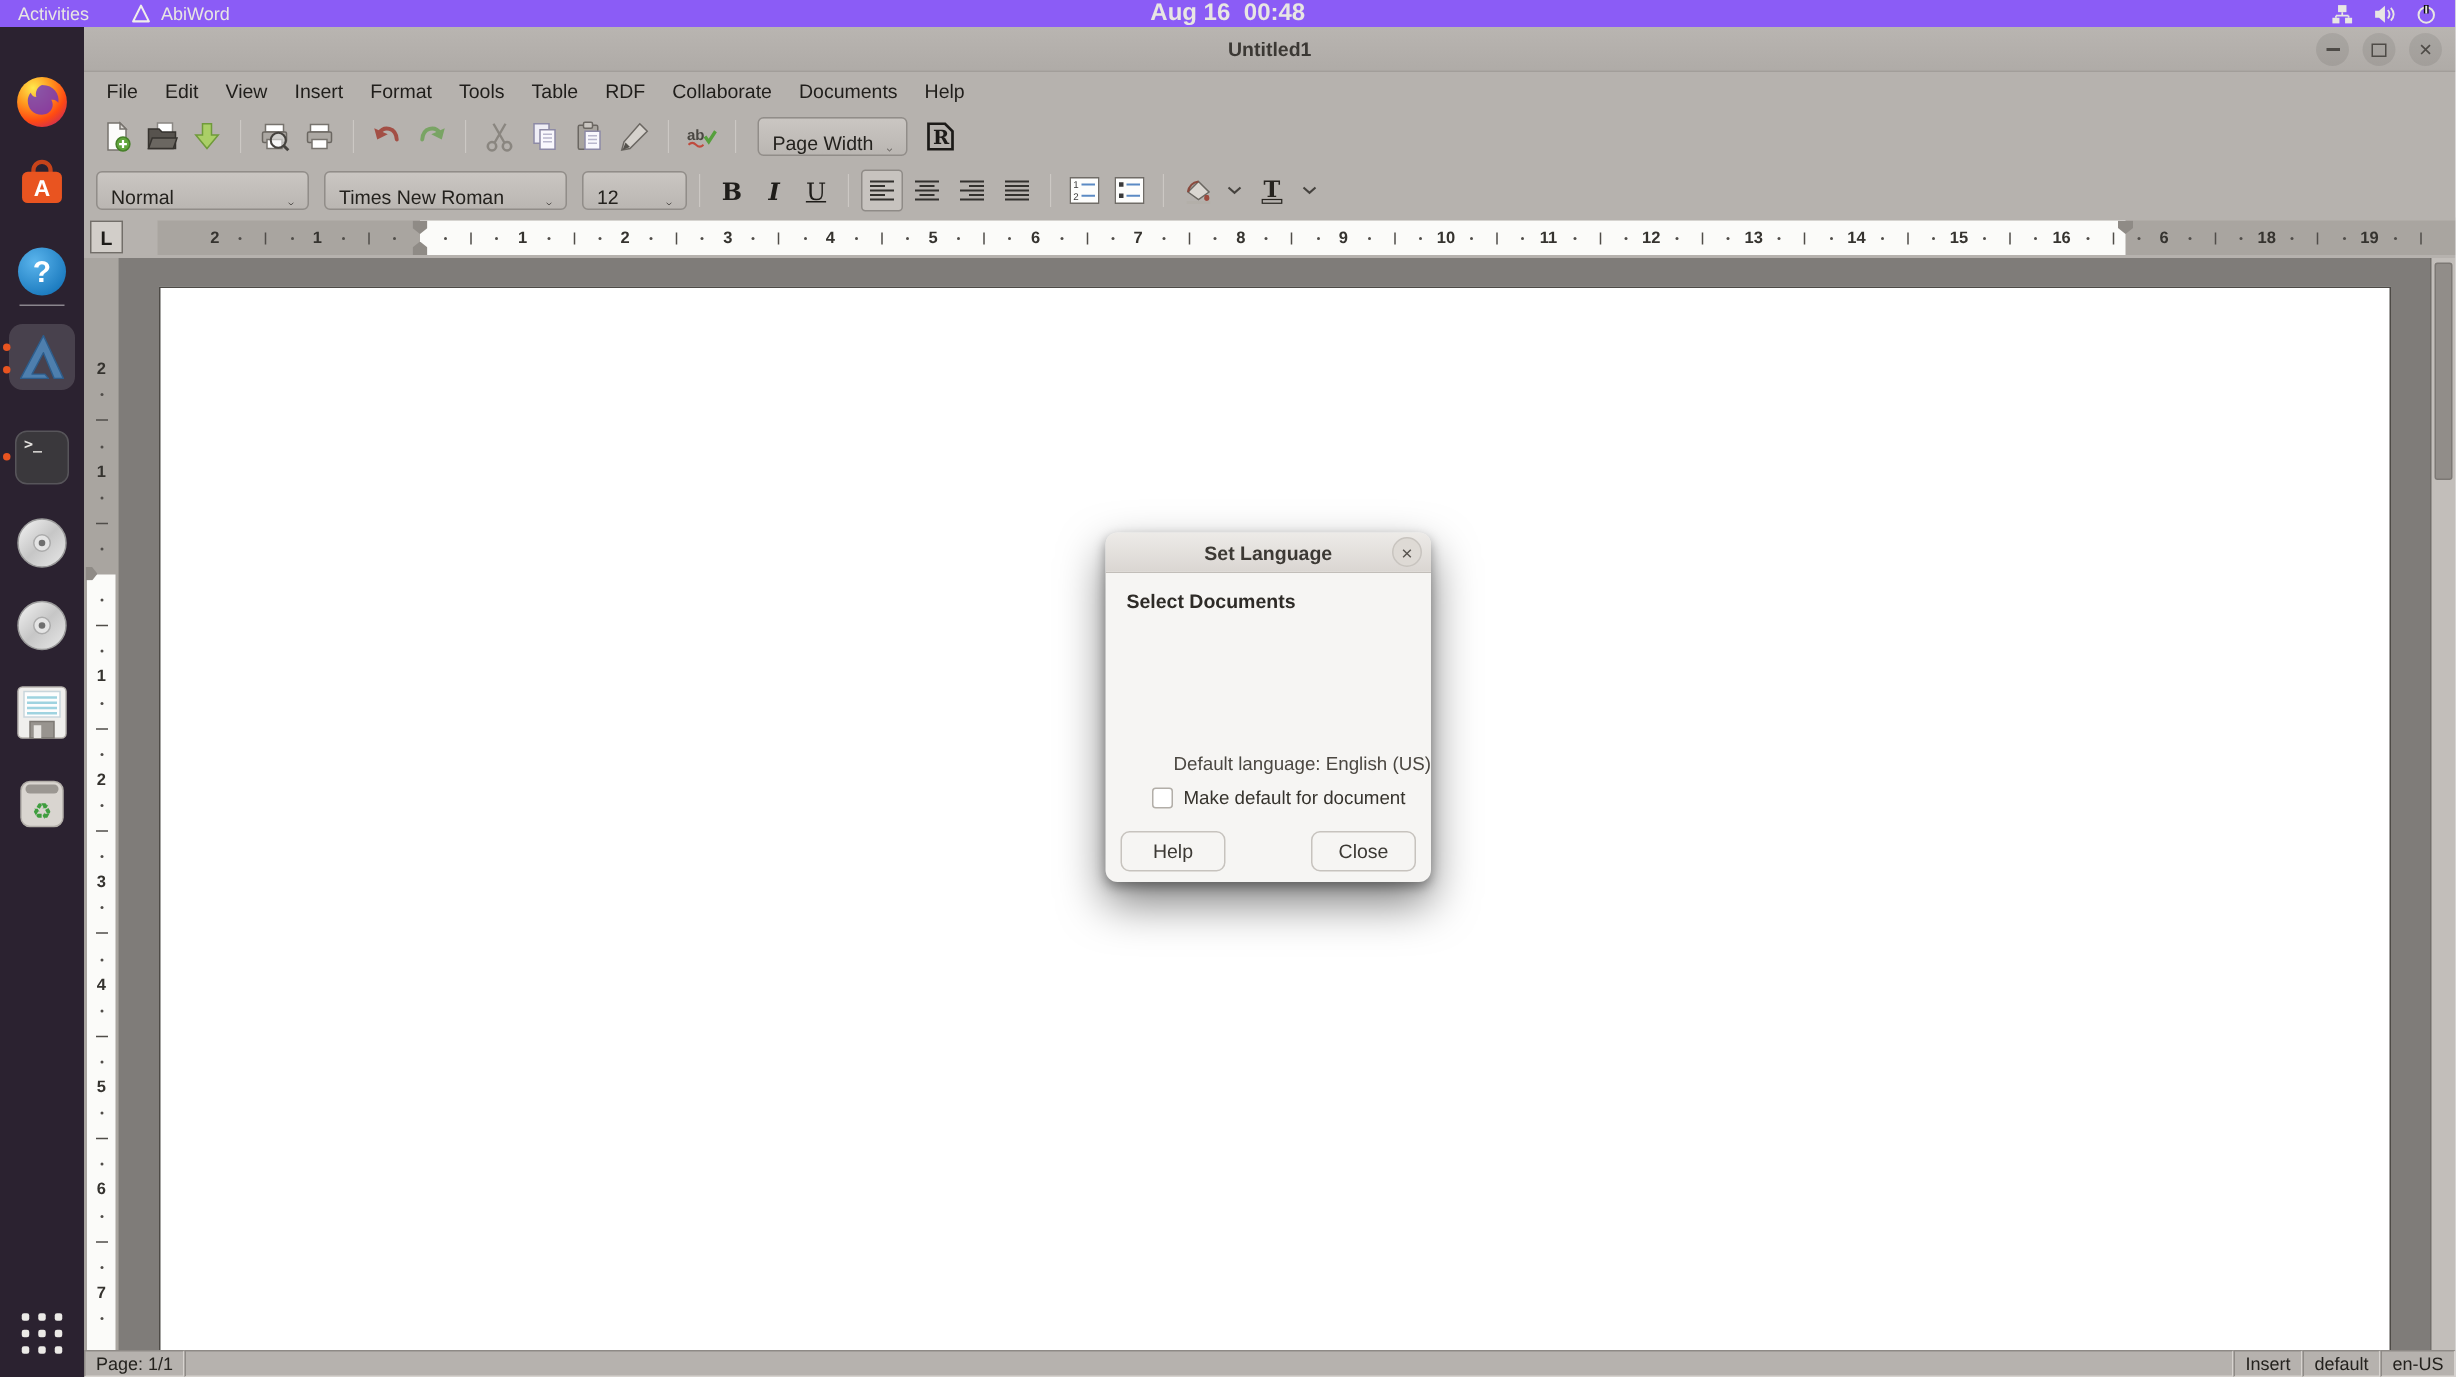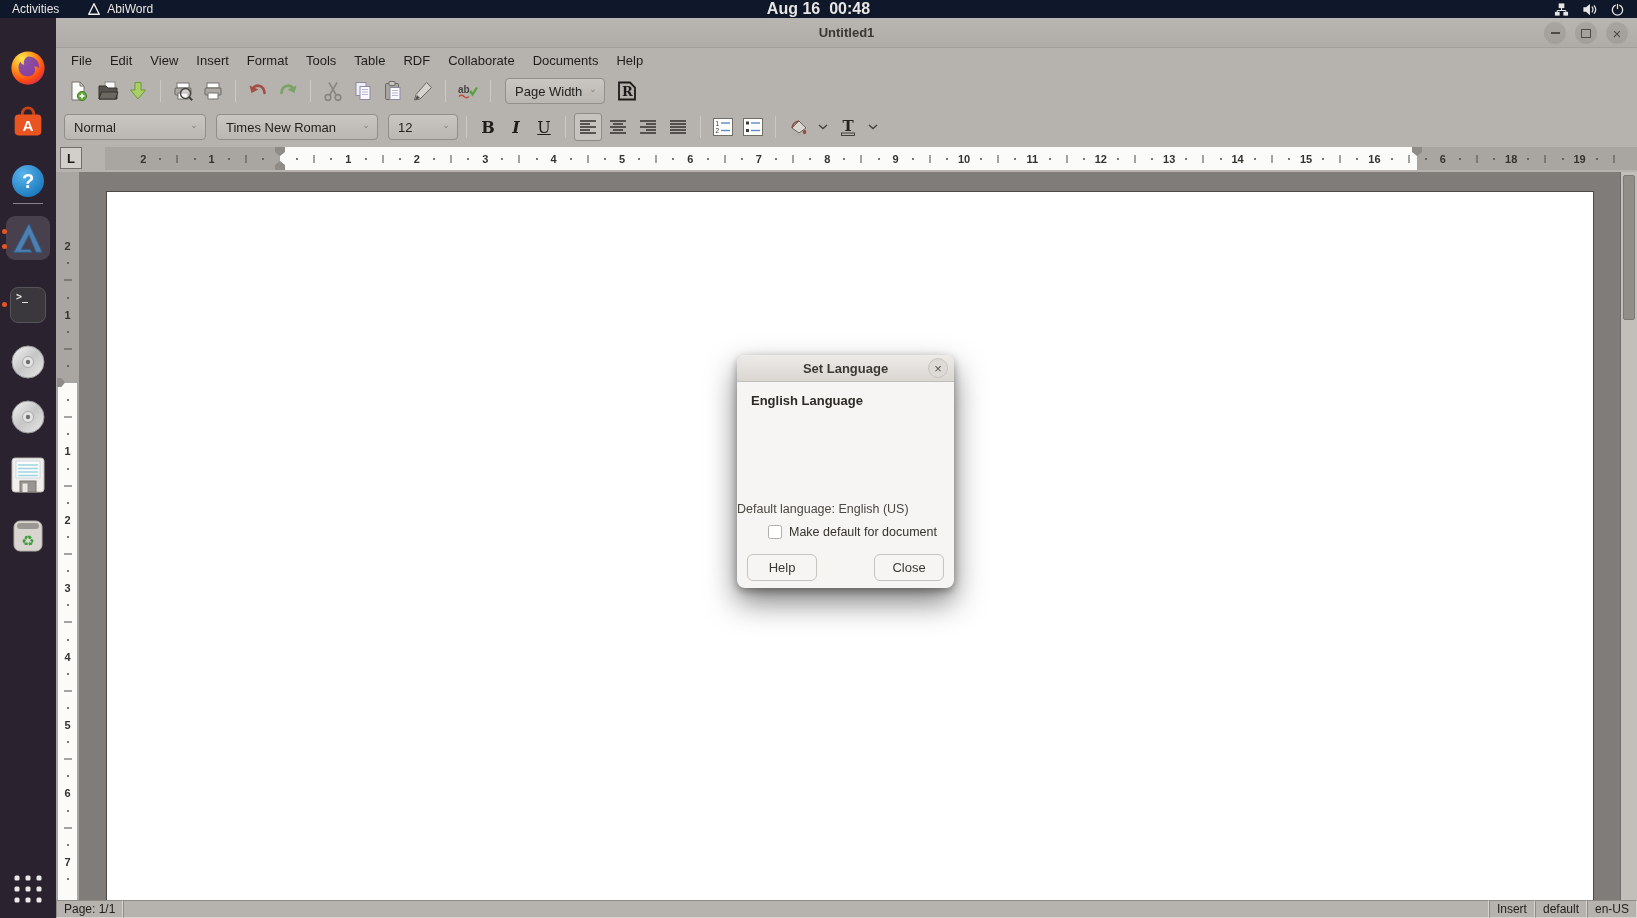--- a/index.html
+++ b/index.html
@@ -1,21 +1,21 @@
 <!DOCTYPE html>
 <html><head>
 <meta charset="utf-8">
 <style>
   *{box-sizing:border-box;margin:0;padding:0}
   html,body{width:1637px;height:918px}
   body{font-family:"Liberation Sans",sans-serif;-webkit-font-smoothing:antialiased;user-select:none}
   .screen{position:relative;width:1637px;height:918px;background:#7f7c79;overflow:hidden}
 
   
-  .topbar{position:absolute;left:0;top:0;width:100%;height:18px;background:#0f172a;color:#e8e6e3;
+  .topbar{position:absolute;left:0;top:0;width:100%;height:18px;background:#8b5cf6;color:#e8e6e3;
           display:flex;align-items:center;font-size:12px;z-index:60}
   .tb-left{display:flex;align-items:center;gap:28px;padding-left:12px}
   .tb-item{background:none;border:none;color:#e8e6e3;font-size:12px;font-family:inherit;display:flex;align-items:center;gap:6px}
   .tb-clock{position:absolute;left:50%;transform:translateX(-50%);display:flex;gap:9px;font-weight:bold;font-size:16px}
   .tb-right{margin-left:auto;display:flex;align-items:center;gap:13px;padding-right:12px}
 
   
   .dock{position:absolute;left:0;top:18px;width:56px;bottom:0;background:#2b2230;z-index:50}
   .dock-item{position:absolute;left:50%;transform:translate(-50%,-50%);display:grid;place-items:center}
   .dock-sep{position:absolute;left:13px;width:30px;height:1px;background:rgba(255,255,255,.45)}
@@ -40,21 +40,21 @@
   .menubar{position:absolute;left:0;right:0;top:30px;height:25px;display:flex;align-items:center;padding-left:6px;font-size:13px;color:#201e1b}
   .menu-item{padding:3px 9px}
 
   .toolbar{position:absolute;left:0;right:0;display:flex;align-items:center;padding-left:8px;gap:2px}
   .tb1{top:55px;height:36px}
   .tb2{top:91px;height:36px}
   .tbtn{width:28px;height:28px;border:none;background:none;display:grid;place-items:center;padding:0}
   .tbtn.pressed{background:#c7c3bf;border:1px solid #8f8b87;border-radius:3px}
   .sep{width:1px;height:22px;background:#97938e;border-right:1px solid #ccc8c4;margin:0 6px}
   .combo{height:26px;background:linear-gradient(#cac6c2,#bab6b2);border:1px solid #918d89;border-radius:4px;
-         display:flex;align-items:center;padding:0 9px;font-size:13px;color:#24221e;font-family:inherit}
+         display:flex;align-items:flex-end;padding:0 9px;font-size:13px;color:#24221e;font-family:inherit}
   .combo .lbl{white-space:nowrap;overflow:hidden}
   .combo svg{margin-left:auto;flex:none;padding-left:6px}
   .w-style{width:142px;margin-right:8px}
   .w-font{width:162px;margin-right:8px}
   .w-size{width:70px}
   .w-zoom{width:100px;margin:0 6px}
   .fmtbtn{width:26px;height:26px;border:none;background:none;font-size:16px;color:#1f1d1a;display:grid;place-items:center;padding:0}
   .fb{font-family:"DejaVu Serif",serif;font-weight:bold}
   .fi{font-family:"DejaVu Serif",serif;font-style:italic;font-weight:bold}
   .fu{font-family:"DejaVu Serif",serif;text-decoration:underline}
@@ -100,21 +100,21 @@
   .dlg-title{position:absolute;left:0;right:0;top:0;height:27px;background:linear-gradient(#edebe8,#dad6d2);
              border-bottom:1px solid #c2beb9;border-radius:8px 8px 0 0;display:flex;align-items:center;justify-content:center;
              font-weight:bold;font-size:13px;color:#3c3934}
   .dlg-close{position:absolute;right:6px;top:3px;width:20px;height:20px;border-radius:50%;background:#dedad5;
              border:1px solid #c8c4bf;color:#57534e;display:grid;place-items:center;font-size:13px;line-height:1;padding:0}
   .select-label{position:absolute;top:38px;left:14px;font-weight:bold;font-size:13px;color:#2e2b27}
   .lang-list{position:absolute;left:19px;top:58px;width:179px;height:80px;background:#fff;border:1px solid #b2aea8;overflow:hidden}
   .lang-inner{position:absolute;left:0;right:0;top:-12px}
   .lang-item{height:19px;line-height:19px;padding-left:6px;font-size:13px;color:#2a2723;white-space:nowrap}
   .lang-item.selected{background:#e95420;color:#ffffff}
-  .default-lang{position:absolute;top:147px;left:0;right:0;text-align:left;font-size:12.5px;color:#4b4741}
+  .default-lang{position:absolute;top:147px;left:0;right:0;text-align:right;font-size:12.5px;color:#4b4741}
   .chk-row{position:absolute;top:170px;left:31px;display:flex;align-items:center;gap:7px;font-size:12.5px;color:#36332d}
   .chk{width:14px;height:14px;background:#fff;border:1px solid #b2aea8;border-radius:2.5px;flex:none}
   .dlg-buttons{position:absolute;left:10px;right:10px;bottom:7px;display:flex;justify-content:space-between}
   .dlg-btn{min-width:70px;height:27px;background:#f6f5f3;border:1px solid #c7c3be;border-radius:6px;
            font-size:13px;color:#3c3934;font-family:inherit;padding:0 14px}
 </style>
 </head>
 <body>
 
 <div class="screen">
@@ -639,21 +639,21 @@
     </div>
   </div>
 
   <div class="dialog">
     <div class="dlg-title">
       <span>Set Language</span>
       <button class="dlg-close">
           <span>×</span>
         </button>
     </div>
-    <div class="select-label">English Language</div>
+    <div class="select-label">Select Documents</div>
     <div class="default-lang">Default language: English (US)</div>
     <div class="chk-row">
       <span class="chk"></span>
       <span>Make default for document</span>
     </div>
     <div class="dlg-buttons">
       <button class="dlg-btn">Help</button>
       <button class="dlg-btn">Close</button>
     </div>
   </div>

